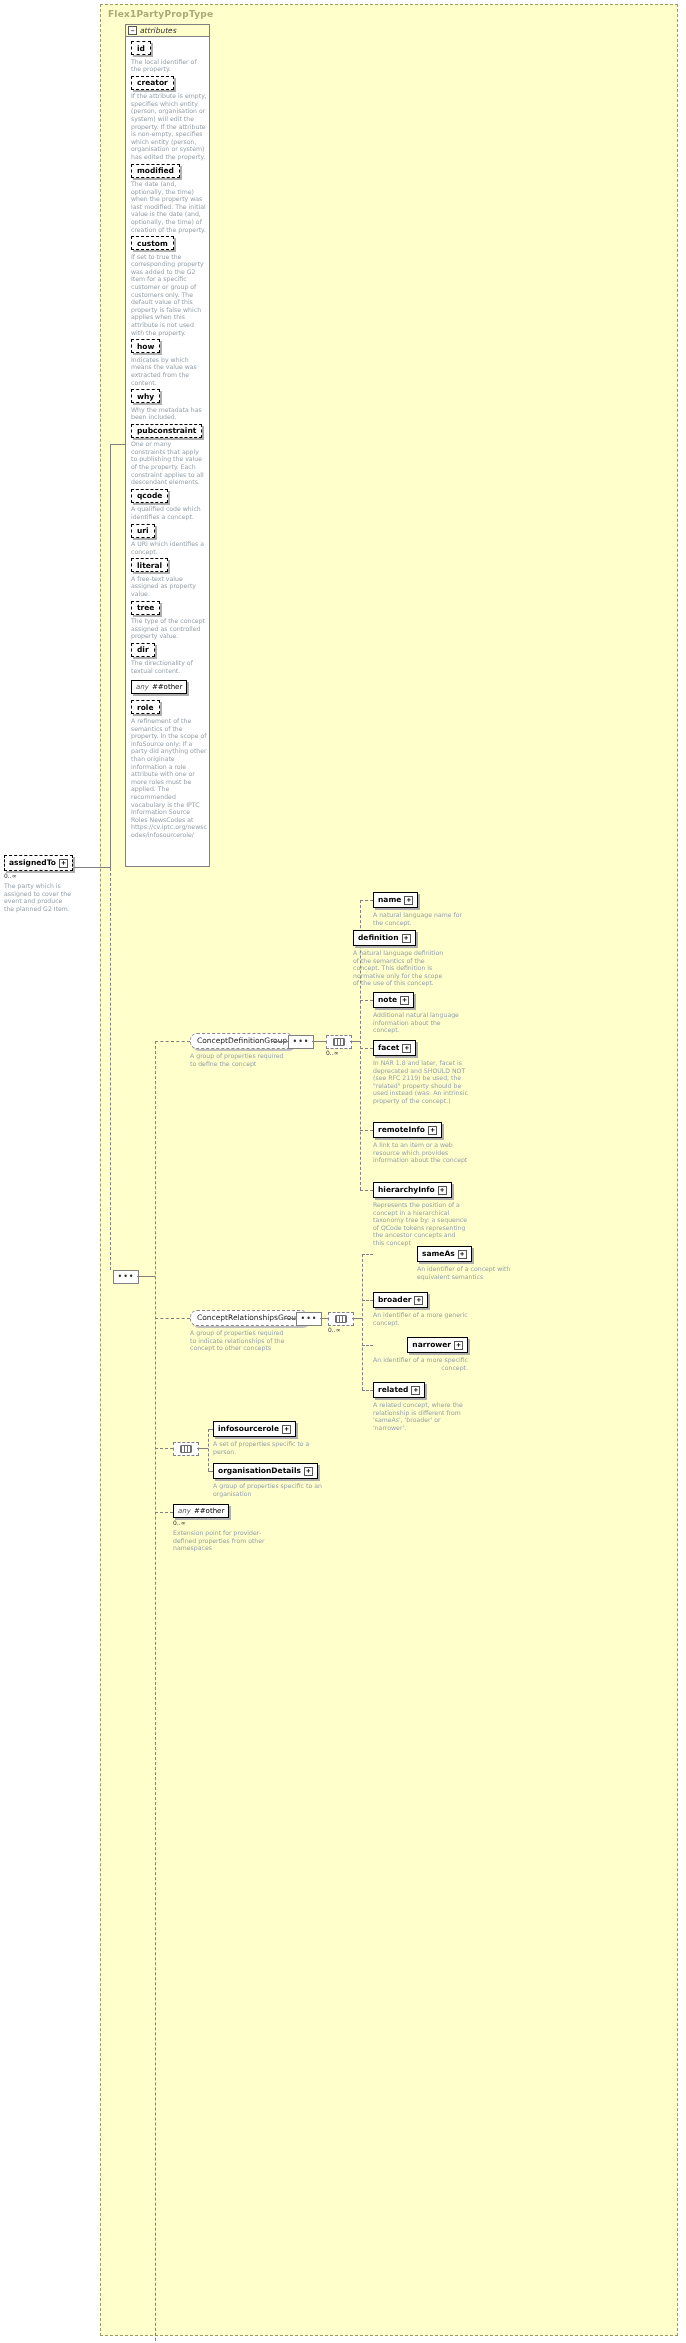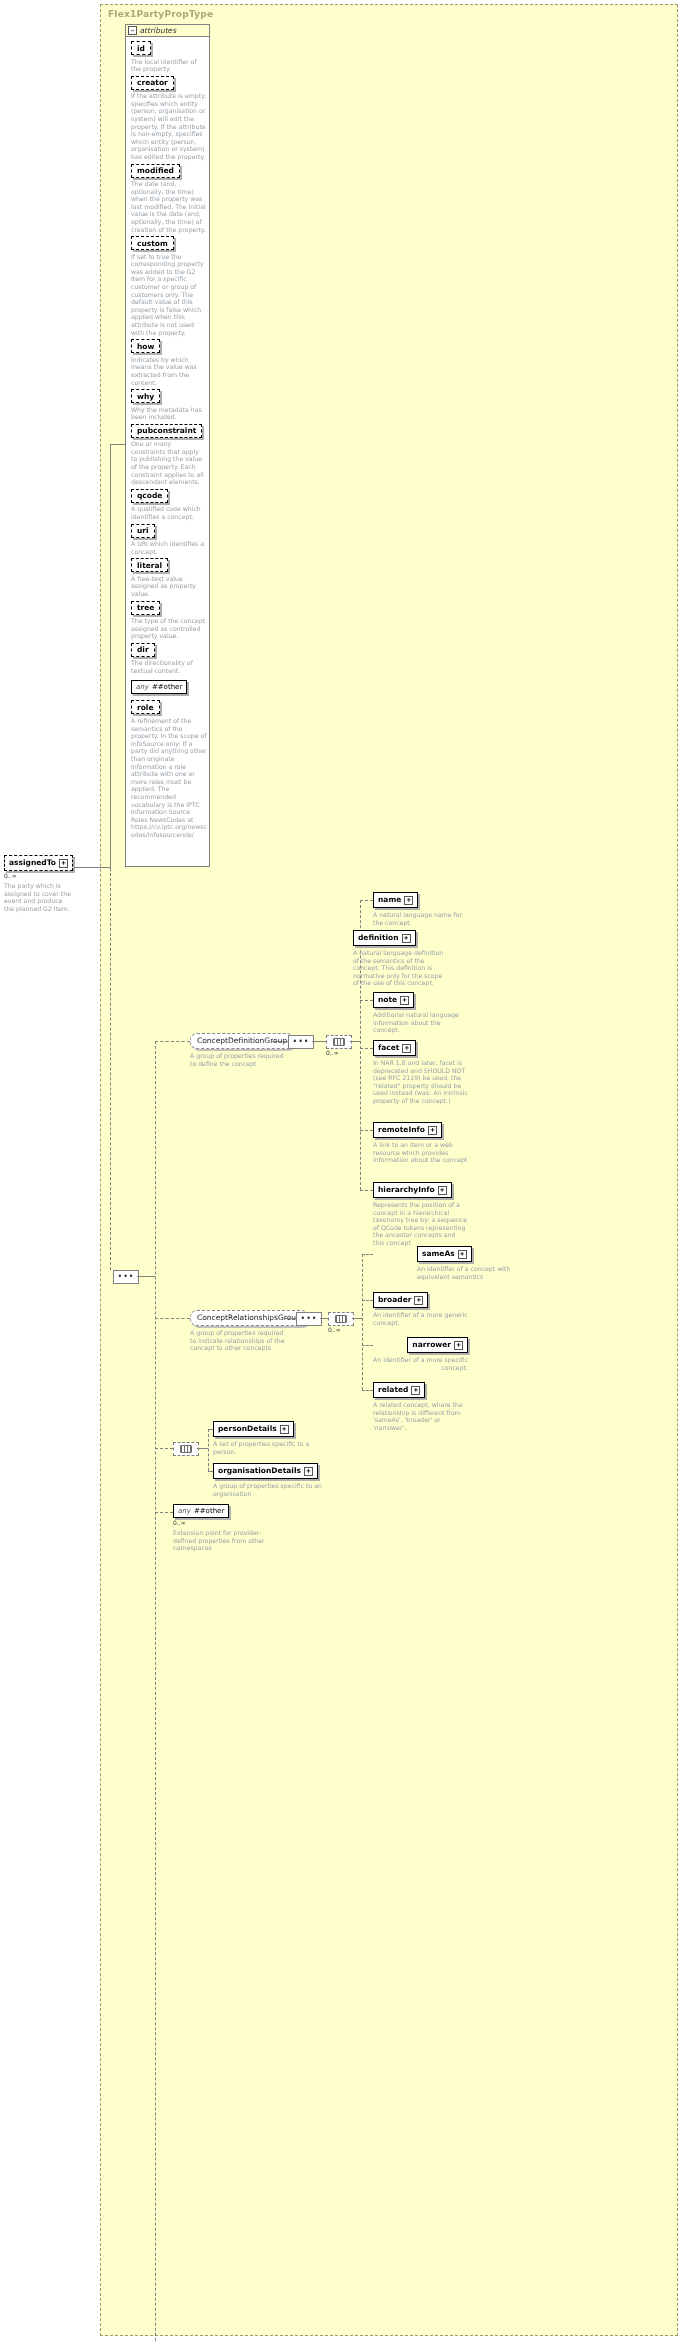--- a/index.html
+++ b/index.html
@@ -343,21 +343,21 @@
 </div>
 
 <div class="line-h abs dash" style="left:155px;top:1448px;width:18px;"></div>
 <div class="choice-sym abs" style="left:173px;top:1442px;"></div>
 <div class="line-h abs" style="left:197px;top:1448px;width:11px;"></div>
 <div class="line-v abs dash" style="left:208px;top:1429px;height:42px;"></div>
 
 <div class="line-h abs dash" style="left:208px;top:1429px;width:5px;"></div>
 <div class="abs" style="left:213px;top:1421px;width:105px;">
   <span class="el-chip">
-    <span>personDetails</span>
+    <span>infosourcerole</span>
     <span class="plusminus">+</span>
   </span>
   <div class="el-desc">A set of properties specific to a person.</div>
 </div>
 
 <div class="line-h abs dash" style="left:208px;top:1471px;width:5px;"></div>
 <div class="abs" style="left:213px;top:1463px;width:110px;">
   <span class="el-chip">
     <span>organisationDetails</span>
     <span class="plusminus">+</span>

